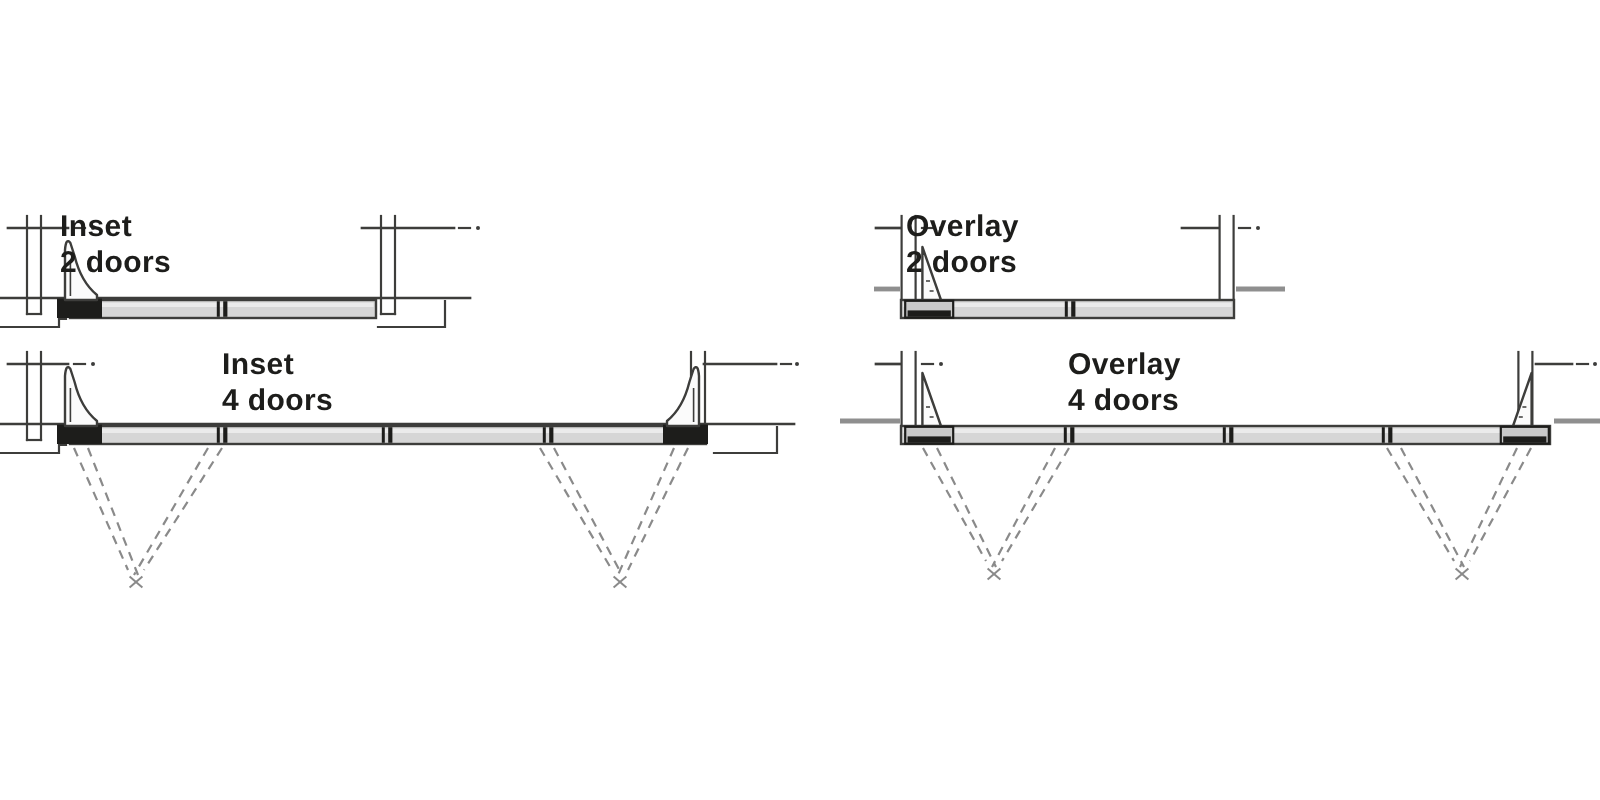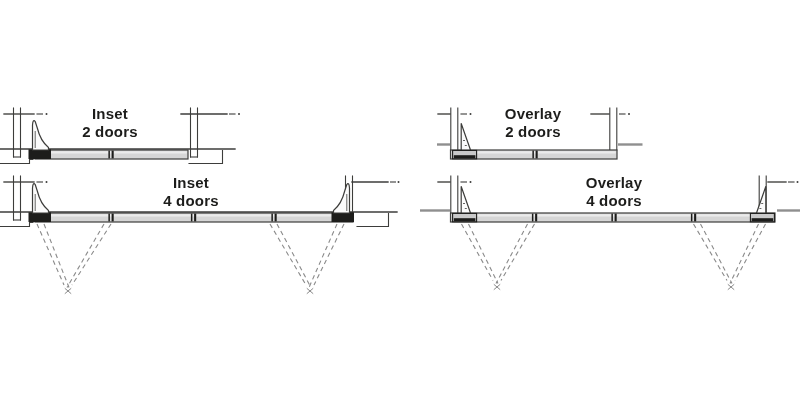--- a/index.html
+++ b/index.html
@@ -3,21 +3,21 @@
 <meta charset="utf-8">
 <style>
   :root{
     --line:#3d3d3b; --door-fill:#d6d6d6; --dark:#1d1d1b;
     --dashed:#8a8a8a; --text:#1d1d1b; --background:#ffffff;
   }
   html,body{margin:0;padding:0;}
   body{width:800px;height:400px;background:var(--background);overflow:hidden;}
   #stage{position:relative;width:800px;height:400px;font-family:"Liberation Sans",sans-serif;}
   #stage svg{position:absolute;left:0;top:0;}
-  .lbl{position:absolute;width:160px;text-align:center;
+  .lbl{position:absolute;width:160px;
        font:bold 15px/17.5px "Liberation Sans",sans-serif;color:var(--text);letter-spacing:.2px;}
   
   .ln{stroke:var(--line);stroke-width:1.35;fill:none;stroke-linecap:square;}
   .thin{stroke-width:1.1;}
   .bar{fill:var(--door-fill);stroke:var(--line);stroke-width:1.2;}
   .hl{fill:#ebebeb;stroke:none;}
   .dark{fill:var(--dark);stroke:none;}
   .boot{fill:#fbfbfb;stroke:var(--line);stroke-width:1.2;stroke-linejoin:round;}
   .tick{stroke:var(--line);stroke-width:.8;fill:none;}
   .dsh{stroke:var(--dashed);stroke-width:1.1;fill:none;stroke-dasharray:4.5 3.5;}

